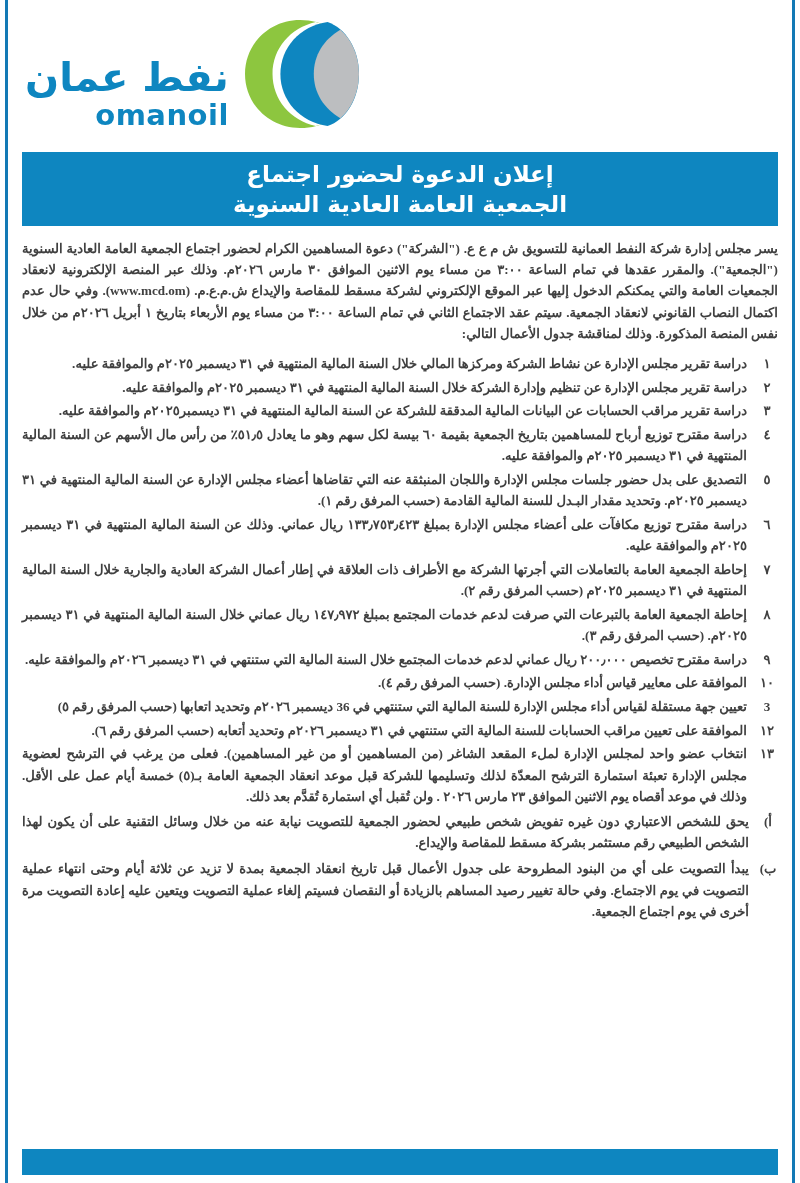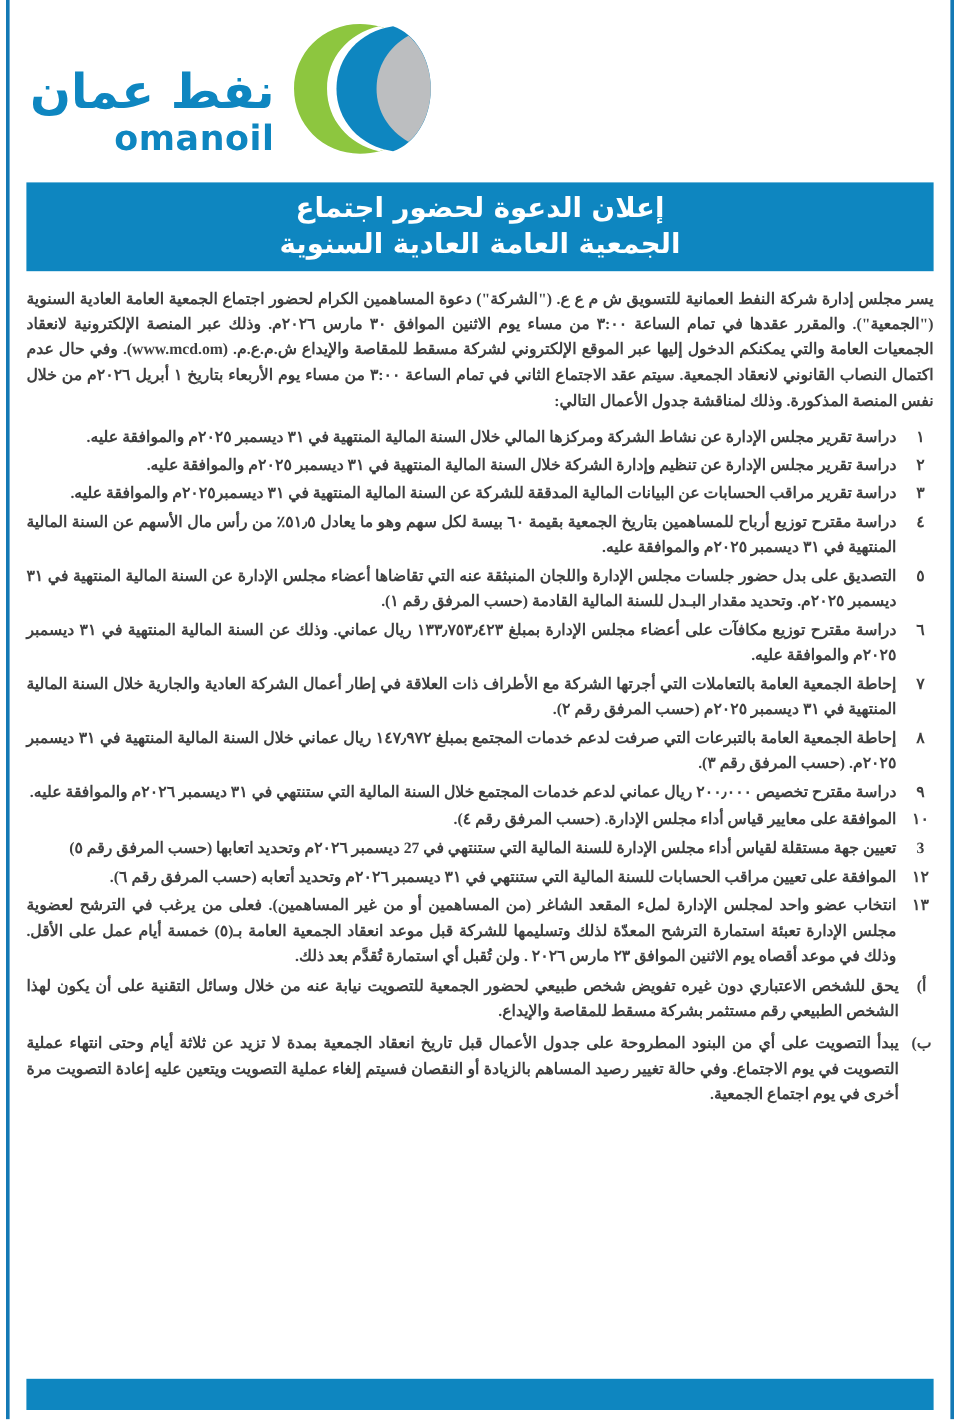--- a/index.html
+++ b/index.html
@@ -260,21 +260,21 @@
         <li>
           <span class="num">٩</span>
           <span class="txt">دراسة مقترح تخصيص ٢٠٠٫٠٠٠ ريال عماني لدعم خدمات المجتمع خلال السنة المالية التي ستنتهي في ٣١ ديسمبر ٢٠٢٦م والموافقة عليه.</span>
         </li>
         <li>
           <span class="num">١٠</span>
           <span class="txt">الموافقة على معايير قياس أداء مجلس الإدارة. (حسب المرفق رقم ٤).</span>
         </li>
         <li>
           <span class="num">3</span>
-          <span class="txt">تعيين جهة مستقلة لقياس أداء مجلس الإدارة للسنة المالية التي ستنتهي في 27 ديسمبر ٢٠٢٦م وتحديد اتعابها (حسب المرفق رقم ٥)</span>
+          <span class="txt">تعيين جهة مستقلة لقياس أداء مجلس الإدارة للسنة المالية التي ستنتهي في 36 ديسمبر ٢٠٢٦م وتحديد اتعابها (حسب المرفق رقم ٥)</span>
         </li>
         <li>
           <span class="num">١٢</span>
           <span class="txt">الموافقة على تعيين مراقب الحسابات للسنة المالية التي ستنتهي في ٣١ ديسمبر ٢٠٢٦م وتحديد أتعابه (حسب المرفق رقم ٦).</span>
         </li>
         <li>
           <span class="num">١٣</span>
           <span class="txt">انتخاب عضو واحد لمجلس الإدارة لملء المقعد الشاغر (من المساهمين أو من غير المساهمين). فعلى من يرغب في الترشح لعضوية مجلس الإدارة تعبئة استمارة الترشح المعدّة لذلك وتسليمها للشركة قبل موعد انعقاد الجمعية العامة بـ(٥) خمسة أيام عمل على الأقل. وذلك في موعد أقصاه يوم الاثنين الموافق ٢٣ مارس ٢٠٢٦ . ولن تُقبل أي استمارة تُقدَّم بعد ذلك.</span>
         </li>
       </ul>

